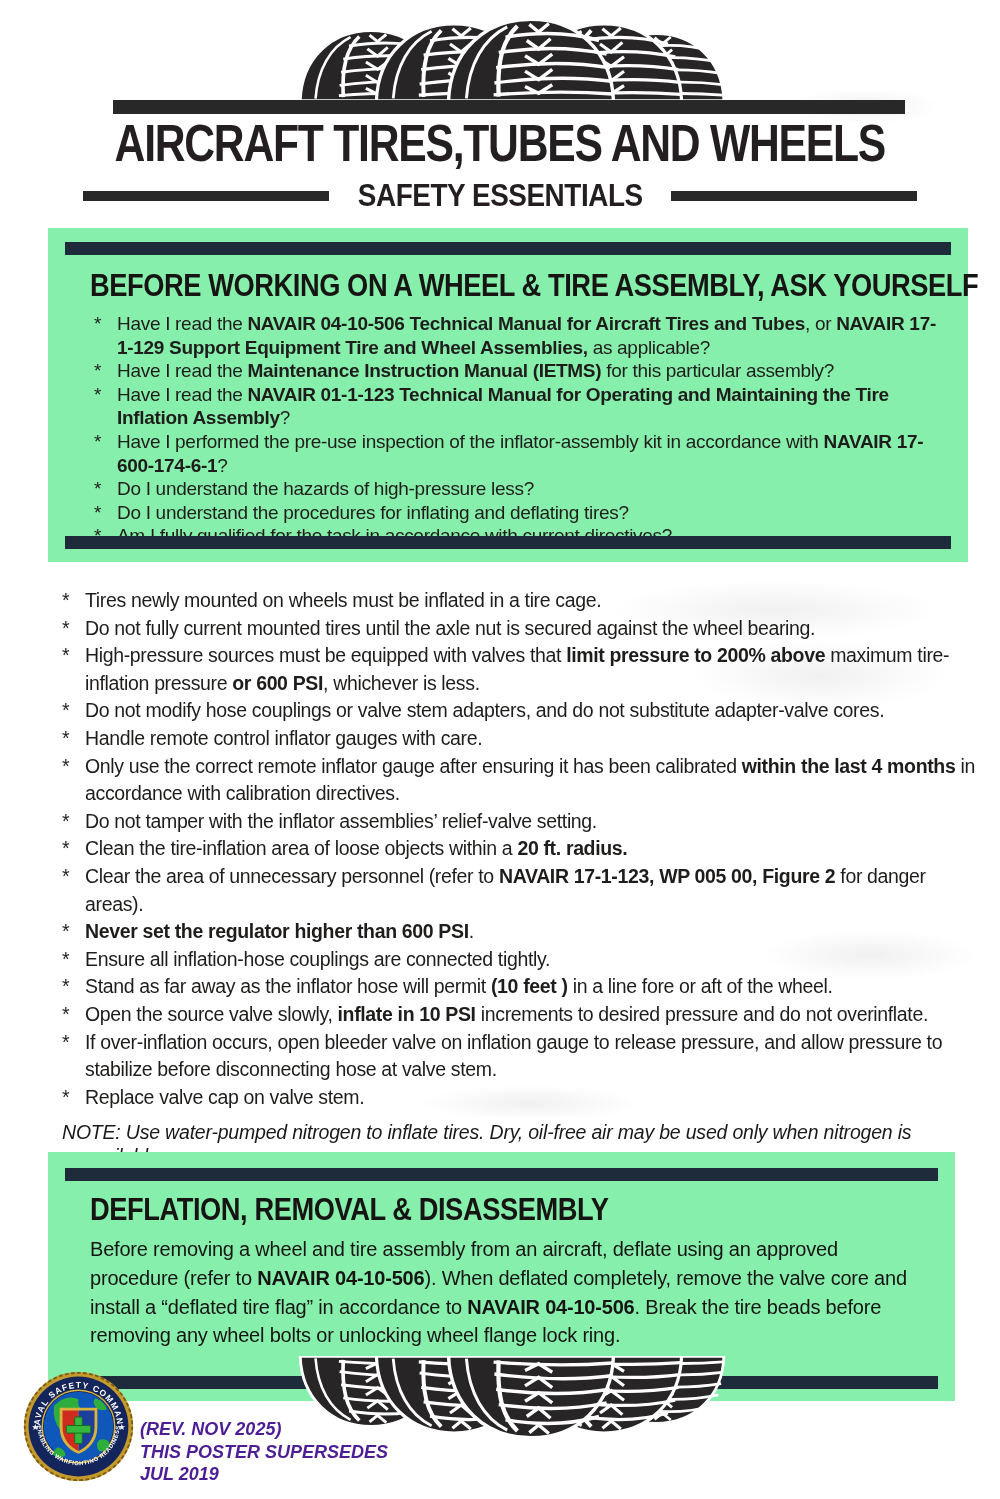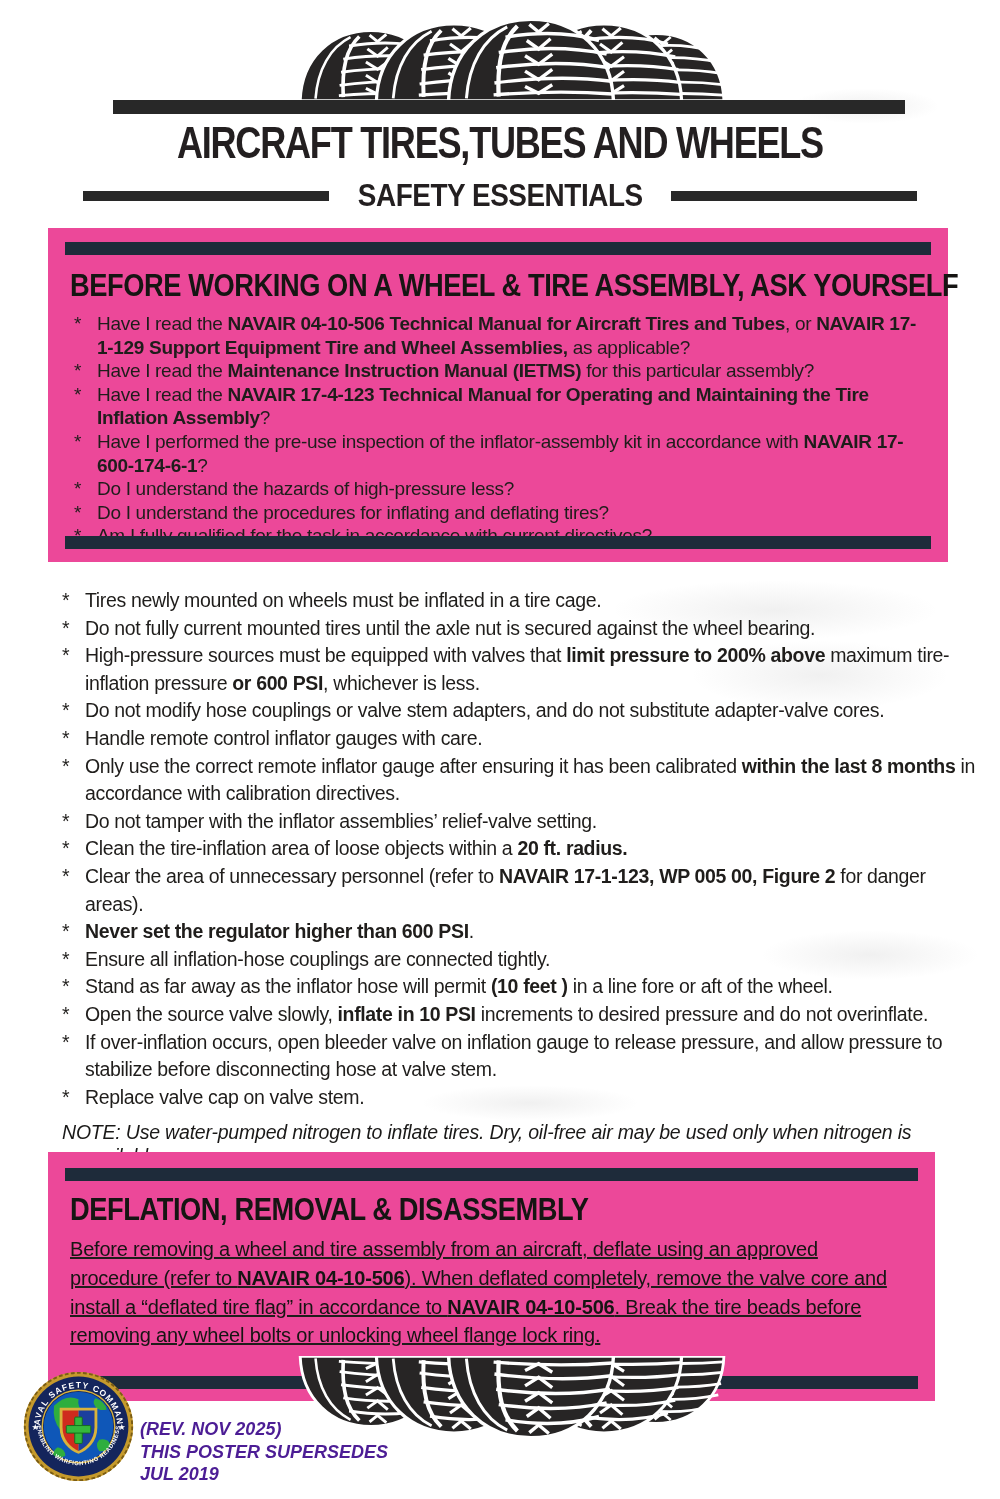--- a/index.html
+++ b/index.html
@@ -9,30 +9,30 @@
   }
   
   .smudge{position:absolute;border-radius:50%;pointer-events:none;
     background:radial-gradient(ellipse at center, rgba(110,110,110,.10), rgba(110,110,110,0) 70%);}
   
   .tires-top{position:absolute;left:296px;top:14px;width:434px;height:87px;}
   .tires-bottom{position:absolute;left:296px;top:1356px;width:434px;height:87px;transform:scaleY(-1);}
   .bar-top{position:absolute;left:113px;top:100px;width:792px;height:14px;background:#282828;}
   
   .title{position:absolute;left:0;top:112px;width:1000px;text-align:center;
-    font-weight:bold;font-size:44px;line-height:62px;color:#231f20;letter-spacing:-1.5px;white-space:nowrap;}
+    font-weight:bold;font-size:52px;line-height:62px;color:#231f20;letter-spacing:-1.5px;white-space:nowrap;}
   .title>span{display:inline-block;transform:scaleX(.82);transform-origin:center;}
   .subtitle-row{position:absolute;left:0;top:178px;width:1000px;display:flex;align-items:center;justify-content:center;gap:13px;}
   .subtitle-bar{width:246px;height:10px;background:#282828;}
   .subtitle{font-weight:bold;font-size:31px;color:#231f20;letter-spacing:-.5px;white-space:nowrap;
     display:inline-block;transform:scaleX(.9);}
   
-  .ybox{position:absolute;background:#ec4899;}
+  .ybox{position:absolute;background:#86efac;padding-left:20px;}
   .box1{left:48px;top:228px;width:900px;height:334px;}
-  .box2{left:48px;top:1152px;width:887px;height:249px;text-decoration:underline;}
+  .box2{left:48px;top:1152px;width:887px;height:249px;}
   .navy-bar{position:absolute;left:17px;right:17px;height:13px;background:#1E2B3A;}
   .box1 .navy-bar.tb{top:14px;}
   .box1 .navy-bar.bb{bottom:13px;}
   .box2 .navy-bar.tb{top:16px;}
   .box2 .navy-bar.bb{bottom:12px;}
   .box-heading{margin:41px 0 0 22px;font-weight:bold;font-size:31px;line-height:34px;color:#161513;
     letter-spacing:-.5px;white-space:nowrap;}
   .box-heading>span{display:inline-block;transform:scaleX(.88);transform-origin:left center;}
   .box1 .list{margin:9px 20px 0 26px;font-size:19px;line-height:23.6px;letter-spacing:-.3px;}
   .box2 .body{margin:8px 24px 0 22px;font-size:20px;line-height:28.8px;letter-spacing:-.2px;color:#161513;}
@@ -108,21 +108,21 @@
         <div class="bullet">
           <span class="mark">*</span>
           <span class="btxt">Have I read the <b>NAVAIR 04-10-506 Technical Manual for Aircraft Tires and Tubes</b>, or <b>NAVAIR 17-1-129 Support Equipment Tire and Wheel Assemblies,</b> as applicable?</span>
         </div>
         <div class="bullet">
           <span class="mark">*</span>
           <span class="btxt">Have I read the <b>Maintenance Instruction Manual (IETMS)</b> for this particular assembly?</span>
         </div>
         <div class="bullet">
           <span class="mark">*</span>
-          <span class="btxt">Have I read the <b>NAVAIR 17-4-123 Technical Manual for Operating and Maintaining the Tire Inflation Assembly</b>?</span>
+          <span class="btxt">Have I read the <b>NAVAIR 01-1-123 Technical Manual for Operating and Maintaining the Tire Inflation Assembly</b>?</span>
         </div>
         <div class="bullet">
           <span class="mark">*</span>
           <span class="btxt">Have I performed the pre-use inspection of the inflator-assembly kit in accordance with <b>NAVAIR 17-600-174-6-1</b>?</span>
         </div>
         <div class="bullet">
           <span class="mark">*</span>
           <span class="btxt">Do I understand the hazards of high-pressure less?</span>
         </div>
         <div class="bullet">
@@ -154,21 +154,21 @@
         <div class="bullet">
           <span class="mark">*</span>
           <span class="btxt">Do not modify hose couplings or valve stem adapters, and do not substitute adapter-valve cores.</span>
         </div>
         <div class="bullet">
           <span class="mark">*</span>
           <span class="btxt">Handle remote control inflator gauges with care.</span>
         </div>
         <div class="bullet">
           <span class="mark">*</span>
-          <span class="btxt">Only use the correct remote inflator gauge after ensuring it has been calibrated <b>within the last 8 months</b> in accordance with calibration directives.</span>
+          <span class="btxt">Only use the correct remote inflator gauge after ensuring it has been calibrated <b>within the last 4 months</b> in accordance with calibration directives.</span>
         </div>
         <div class="bullet">
           <span class="mark">*</span>
           <span class="btxt">Do not tamper with the inflator assemblies’ relief-valve setting.</span>
         </div>
         <div class="bullet">
           <span class="mark">*</span>
           <span class="btxt">Clean the tire-inflation area of loose objects within a <b>20 ft. radius.</b></span>
         </div>
         <div class="bullet">

